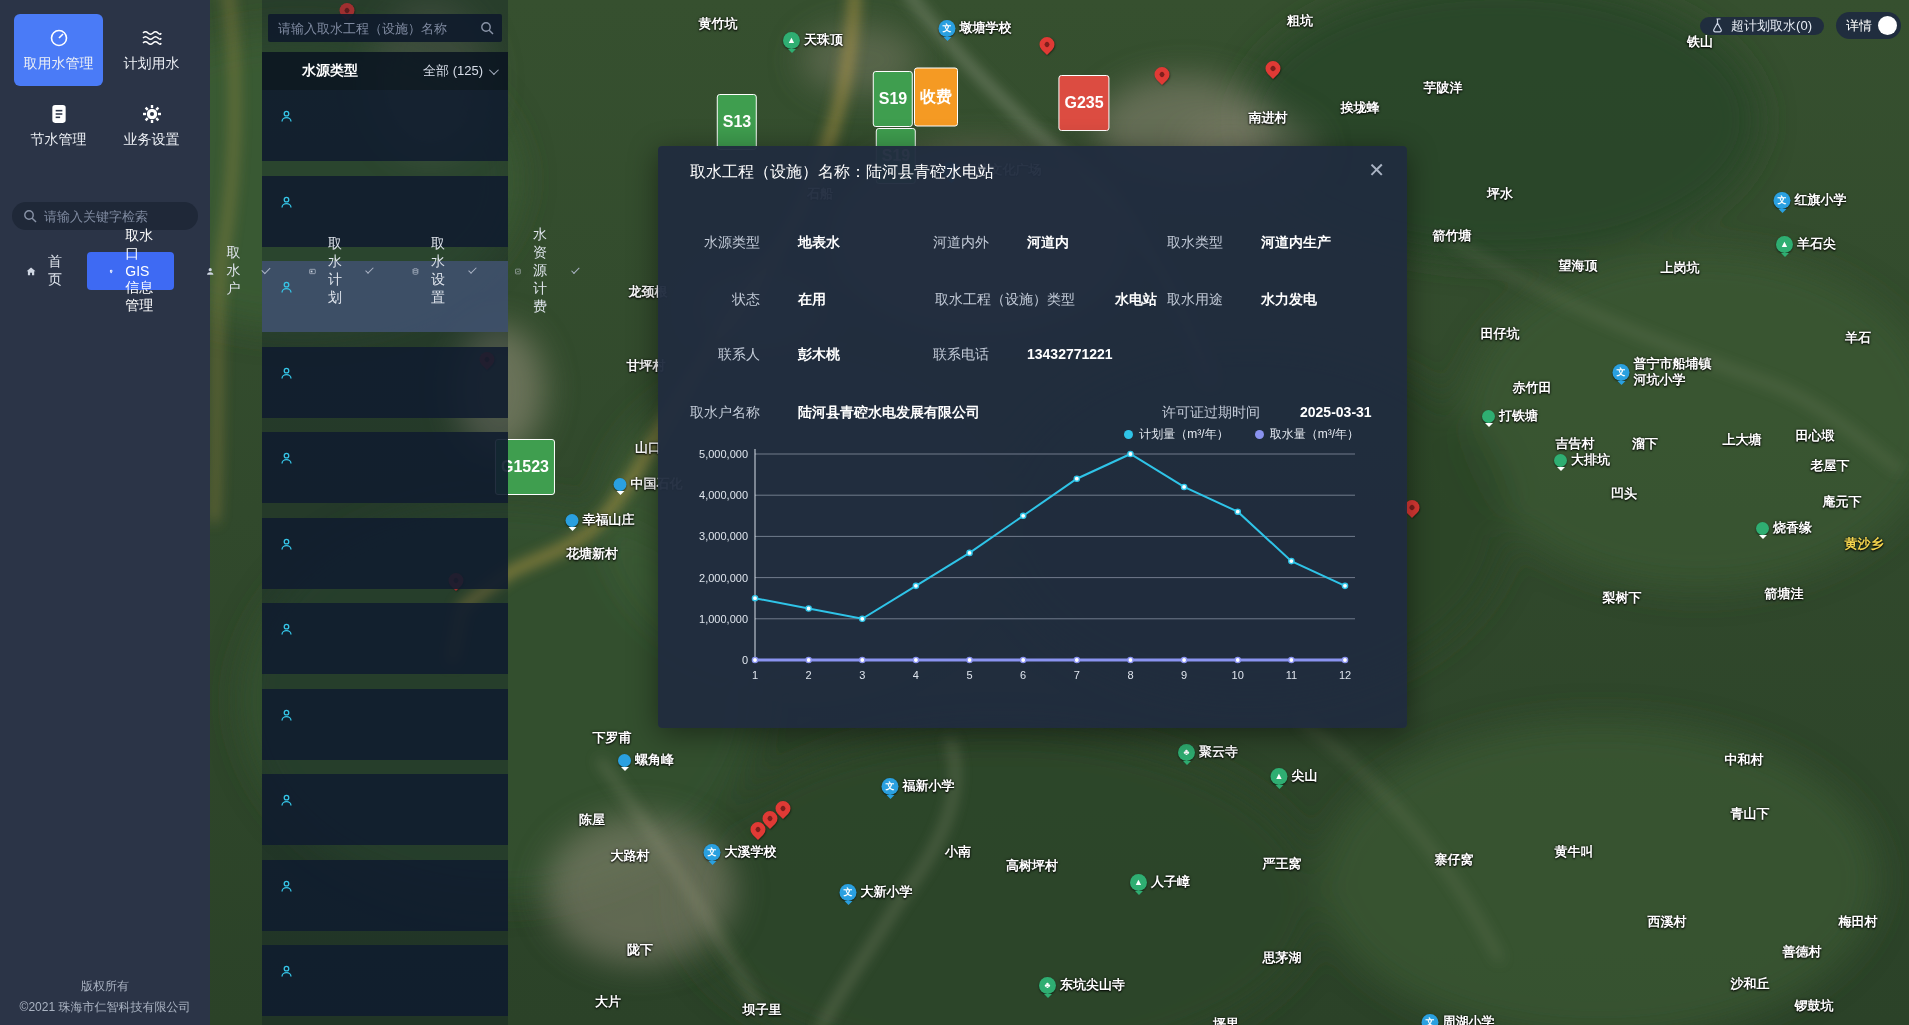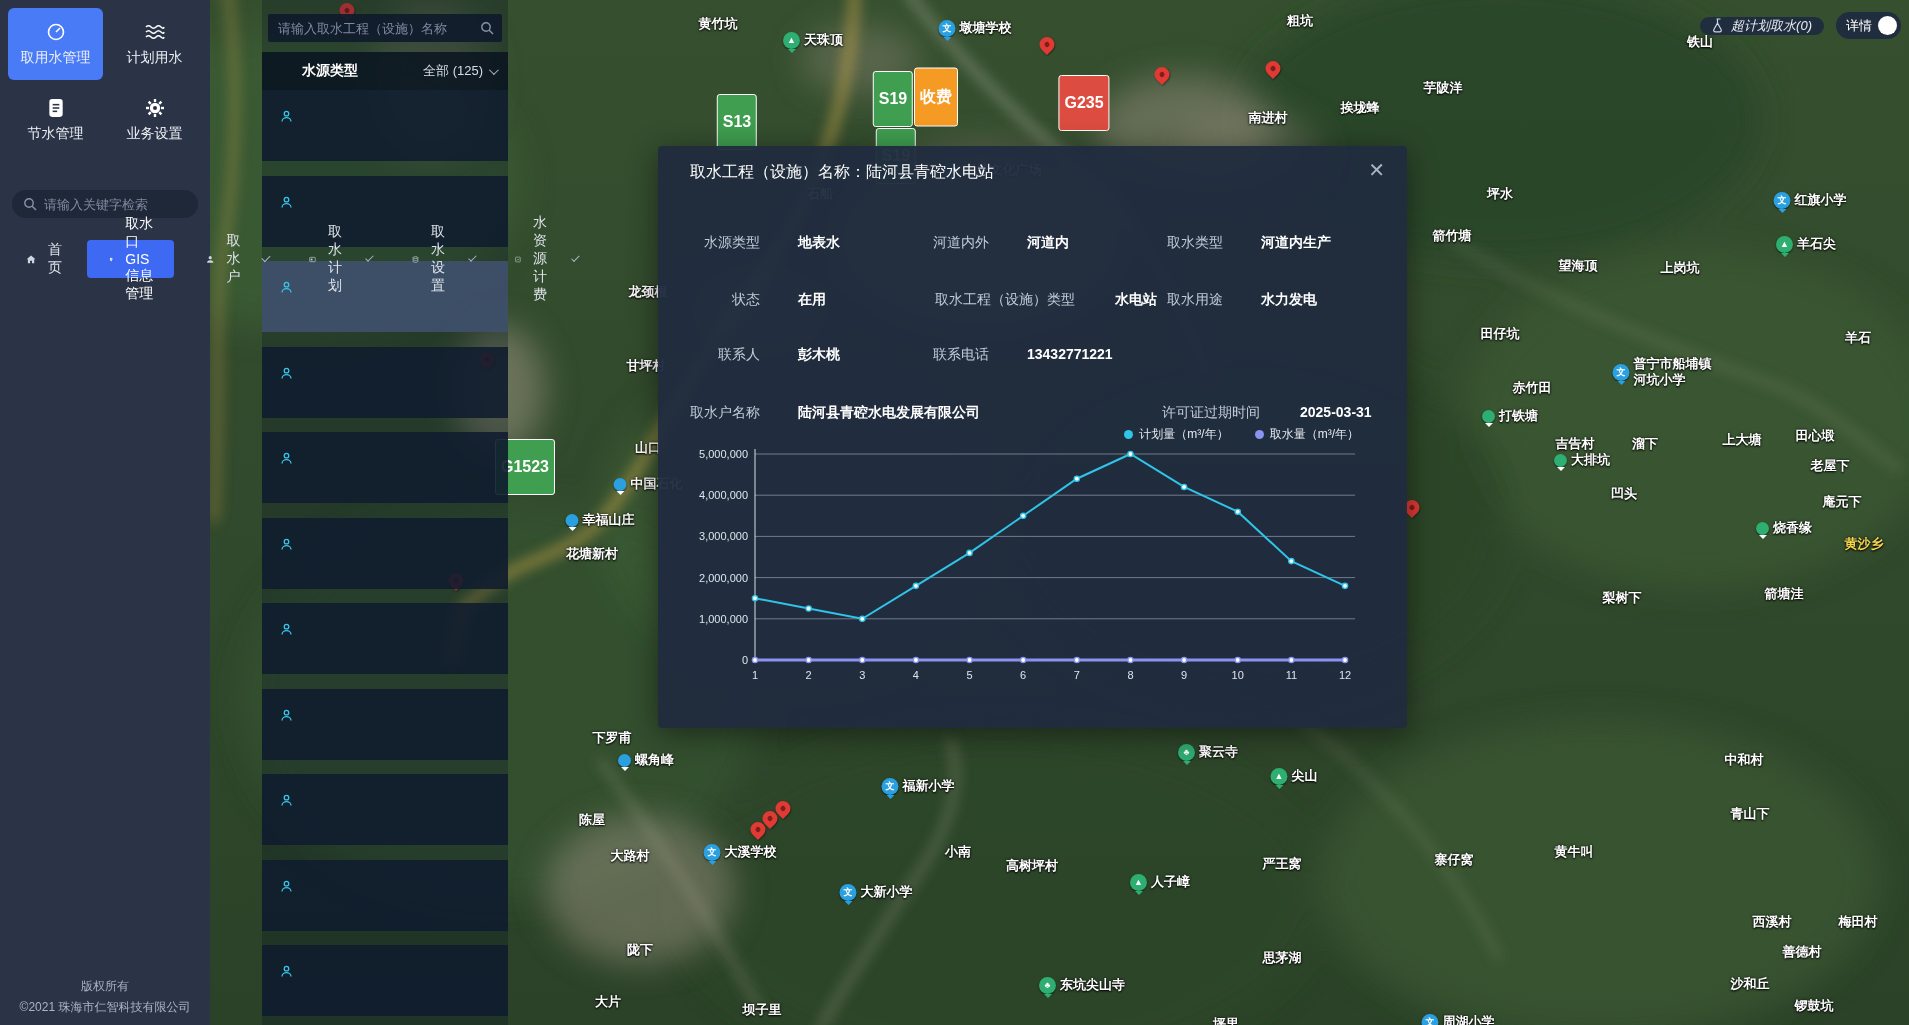--- a/index.html
+++ b/index.html
@@ -28,29 +28,29 @@
     box-shadow:0 1px 2px rgba(0,0,0,.5); }
   .pin::after { content:""; position:absolute; left:5px; top:5px; width:5px; height:5px;
     border-radius:50%; background:#7e1f1c; }
   .shield { position:absolute; transform:translate(-50%,-50%); padding:18px 5px; border-radius:3px;
     font-size:16px; font-weight:bold; color:#fff; border:1px solid #fff; white-space:nowrap; }
   .sh-g { background:#3f9e4f; } .sh-o { background:#f59a23; } .sh-r { background:#dc4c41; }
 
   
   #top-right { position:absolute; top:12px; right:8px; z-index:3; display:flex; gap:12px; align-items:center; }
   .tr-pill { display:flex; align-items:center; gap:6px; height:18px; padding:0 12px; border-radius:14px;
-    background:rgba(30,42,64,.92); color:#e8edf5; font-size:13px;font-style:italic; }
+    background:rgba(30,42,64,.92); color:#e8edf5; font-size:13px; }
   #detail-toggle { display:flex; align-items:center; gap:6px; height:27px; padding:0 4px 0 10px;
     border-radius:14px; background:rgba(30,42,64,.92); color:#fff; font-size:13px; cursor:pointer; }
   #detail-toggle .knob { width:19px; height:19px; border-radius:50%; background:#fff; }
 
   
   #sidebar { position:absolute; left:0; top:0; width:210px; height:1025px; z-index:4;
     background:#2b3447; color:#e8ecf3; }
-  .modules { display:grid; grid-template-columns:1fr 1fr; gap:4px; padding:8px; }
+  .modules { display:grid; grid-template-columns:1fr 1fr; gap:4px; padding:14px; }
   .module { height:72px; border-radius:6px; display:flex; flex-direction:column; align-items:center;
     justify-content:center; gap:7px; font-size:14px; cursor:pointer; color:#eef1f6; }
   .module.active { background:#4a7bf7; }
   .module svg { display:block; }
   .s-search { position:relative; margin:26px 12px 0; }
   .s-search input { width:100%; height:28px; border:none; outline:none; border-radius:14px;
     background:#1f2838; color:#cfd6e2; font-size:13px; padding:0 10px 0 32px; }
   .s-search input::placeholder { color:#7f8aa0; }
   .s-search .mag { position:absolute; left:11px; top:7px; }
   #nav { margin-top:22px; display:flex; flex-direction:row; gap:2px; }
@@ -185,21 +185,21 @@
       <span class="mlabel" style="left: 1784px; top: 586px;"><span>箭塘洼</span></span>
       <span class="mlabel" style="left: 1208px; top: 744px;"><span class="mk mk-green">♣</span><span>聚云寺</span></span>
       <span class="mlabel" style="left: 1294px; top: 768px;"><span class="mk mk-green">▲</span><span>尖山</span></span>
       <span class="mlabel" style="left: 1744px; top: 752px;"><span>中和村</span></span>
       <span class="mlabel" style="left: 1750px; top: 806px;"><span>青山下</span></span>
       <span class="mlabel" style="left: 1282px; top: 856px;"><span>严王窝</span></span>
       <span class="mlabel" style="left: 1160px; top: 874px;"><span class="mk mk-green">▲</span><span>人子嶂</span></span>
       <span class="mlabel" style="left: 1454px; top: 852px;"><span>寨仔窝</span></span>
       <span class="mlabel" style="left: 1574px; top: 844px;"><span>黄牛叫</span></span>
       <span class="mlabel" style="left: 1282px; top: 950px;"><span>思茅湖</span></span>
-      <span class="mlabel" style="left: 1772px; top: 914px; text-align: right;"><span>西溪村</span></span>
+      <span class="mlabel" style="left: 1667px; top: 914px; text-align: right;"><span>西溪村</span></span>
       <span class="mlabel" style="left: 1858px; top: 914px;"><span>梅田村</span></span>
       <span class="mlabel" style="left: 1802px; top: 944px;"><span>善德村</span></span>
       <span class="mlabel" style="left: 1750px; top: 976px;"><span>沙和丘</span></span>
       <span class="mlabel" style="left: 1814px; top: 998px;"><span>锣鼓坑</span></span>
       <span class="mlabel" style="left: 1032px; top: 858px;"><span>高树坪村</span></span>
       <span class="mlabel" style="left: 958px; top: 844px;"><span>小南</span></span>
       <span class="mlabel" style="left: 992px; top: 162px;"><span class="mk mk-blue">⌂</span><span>高塘文化广场</span></span>
       <span class="mlabel" style="left: 820px; top: 186px;"><span>石船</span></span>
       <span class="mlabel" style="left: 648px; top: 284px;"><span>龙颈根</span></span>
       <span class="mlabel" style="left: 646px; top: 358px;"><span>甘坪村</span></span>

